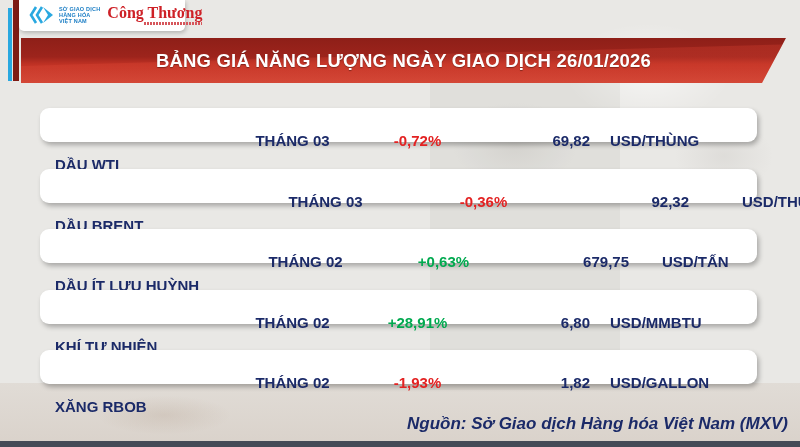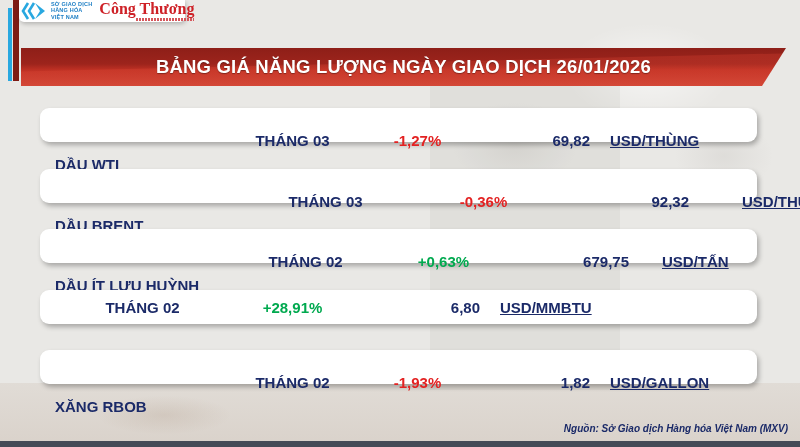--- a/index.html
+++ b/index.html
@@ -27,60 +27,60 @@
   .bg-bottom{left:0;top:383px;width:800px;height:58px;
     background:linear-gradient(to bottom, rgba(150,112,82,.10), rgba(140,100,70,.16));}
   .bg-blob1{left:60px;top:390px;width:260px;height:50px;
     background:radial-gradient(90px 26px at 40% 50%, rgba(130,95,65,.12), transparent 75%);}
 
   
   .stripe-cyan{position:absolute;left:8px;top:8px;width:4px;height:73px;background:var(--cyan);}
   .stripe-maroon{position:absolute;left:13px;top:0;width:6px;height:81px;background:var(--maroon);}
 
   
-  .logo-plate{position:absolute;left:19px;top:0;width:166px;height:22px;background:#fff;
+  .logo-plate{position:absolute;left:19px;top:0;width:166px;height:31px;background:#fff;
     border-radius:0 0 5px 5px;box-shadow:1px 2px 4px rgba(0,0,0,.22);
-    display:flex;align-items:center;gap:4px;padding:2px 6px 3px 2px;}
+    display:flex;align-items:center;gap:4px;padding:2px 6px 3px 10px;}
   .mxv-mark{flex:0 0 auto;display:block;}
   .mxv-text{display:flex;flex-direction:column;justify-content:center;line-height:1.15;}
   .mxv-text span{font-size:5.5px;font-weight:bold;color:#1a7dc4;letter-spacing:.2px;white-space:nowrap;}
   .ct-block{margin-left:3px;display:flex;flex-direction:column;align-items:flex-end;}
   .ct-name{font-family:"Liberation Serif","DejaVu Serif",serif;font-weight:bold;
     color:#ce2127;font-size:16px;line-height:1;white-space:nowrap;}
   .ct-tagline{margin-top:1px;width:58px;height:3px;
     background:repeating-linear-gradient(90deg,#d6565b 0 2px,transparent 2px 3px);}
 
   
-  .banner{position:absolute;left:21px;top:48px;width:765px;height:38px;
+  .banner{position:absolute;left:21px;top:38px;width:765px;height:45px;
     clip-path:polygon(0 0,100% 0,calc(100% - 24px) 100%,0 100%);
     background:linear-gradient(to bottom,var(--banner-dark) 0%,#9d241c 42%,#bf3124 58%,var(--banner-light) 100%);
     display:flex;align-items:center;justify-content:center;}
   .banner::before{content:"";position:absolute;inset:0;
     clip-path:polygon(0 62%,100% 14%,100% 100%,0 100%);
     background:linear-gradient(to bottom,rgba(255,80,60,.22),rgba(255,120,90,.10));}
   .banner-title{position:relative;color:#fff;font-weight:800;font-size:18.5px;
     letter-spacing:.2px;text-shadow:0 1px 1px rgba(0,0,0,.35);white-space:nowrap;}
 
   
   .row{position:absolute;left:40px;width:717px;height:34px;background:#fff;
     border-radius:9px;box-shadow:2px 3px 5px rgba(0,0,0,.28);
     display:grid;grid-template-columns:175px 125px 125px 110px 1fr;
     align-items:center;padding:0 15px;
     font-weight:bold;font-size:15px;color:var(--navy);}
   .row .c-name{text-align:left;white-space:nowrap;margin-top:48px;}
   .row .c-month{text-align:center;}
   .row .c-change{text-align:center;}
   .row .c-price{text-align:right;}
-  .row .c-unit{text-align:left;padding-left:20px;white-space:nowrap;text-decoration:underline;}
+  .row .c-unit{text-align:left;padding-left:20px;white-space:nowrap;}
   .c-change.down{color:var(--red);}
   .c-change.up{color:var(--green);}
   .row1{top:108px;} .row2{top:169px;gap:33px;} .row3{top:229px;gap:13px;} .row4{top:290px;} .row5{top:350px;}
 
   
-  .source{position:absolute;right:12px;bottom:13px;font-size:10px;font-weight:bold;
+  .source{position:absolute;right:12px;bottom:13px;font-size:17px;font-weight:bold;
     font-style:italic;color:var(--navy);white-space:nowrap;}
   .bottom-bar{position:absolute;left:0;bottom:0;width:800px;height:6px;background:var(--bar);}
 </style>
 </head>
 <body>
 
 <div class="stage">
 
   <div class="bg-decor bg-map"></div>
   <div class="bg-decor bg-strip"></div>
@@ -109,21 +109,21 @@
     </div>
   </div>
 
   <div class="banner">
     <span class="banner-title">BẢNG GIÁ NĂNG LƯỢNG NGÀY GIAO DỊCH 26/01/2026</span>
   </div>
 
   <div class="row row1">
     <span class="c-name">DẦU WTI</span>
     <span class="c-month">THÁNG 03</span>
-    <span class="c-change down">-1,27%</span>
+    <span class="c-change down">-0,72%</span>
     <span class="c-price">69,82</span>
     <span class="c-unit">USD/THÙNG</span>
   </div>
 
   <div class="row row2">
     <span class="c-name">DẦU BRENT</span>
     <span class="c-month">THÁNG 03</span>
     <span class="c-change down">-0,36%</span>
     <span class="c-price">92,32</span>
     <span class="c-unit">USD/THÙNG</span>
@@ -131,20 +131,21 @@
 
   <div class="row row3">
     <span class="c-name">DẦU ÍT LƯU HUỲNH</span>
     <span class="c-month">THÁNG 02</span>
     <span class="c-change up">+0,63%</span>
     <span class="c-price">679,75</span>
     <span class="c-unit">USD/TẤN</span>
   </div>
 
   <div class="row row4">
+    <span class="c-name">KHÍ TỰ NHIÊN</span>
     <span class="c-month">THÁNG 02</span>
     <span class="c-change up">+28,91%</span>
     <span class="c-price">6,80</span>
     <span class="c-unit">USD/MMBTU</span>
   </div>
 
   <div class="row row5">
     <span class="c-name">XĂNG RBOB</span>
     <span class="c-month">THÁNG 02</span>
     <span class="c-change down">-1,93%</span>

